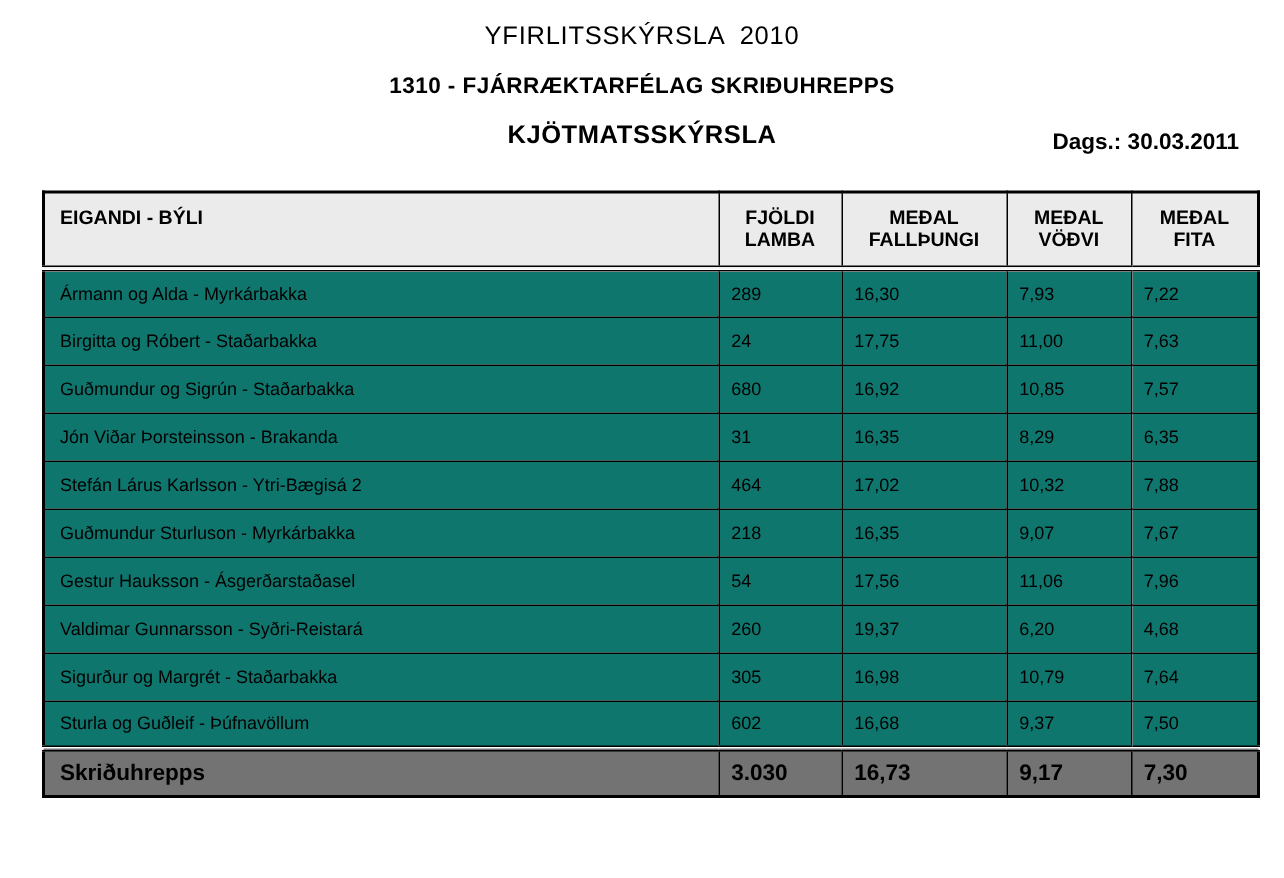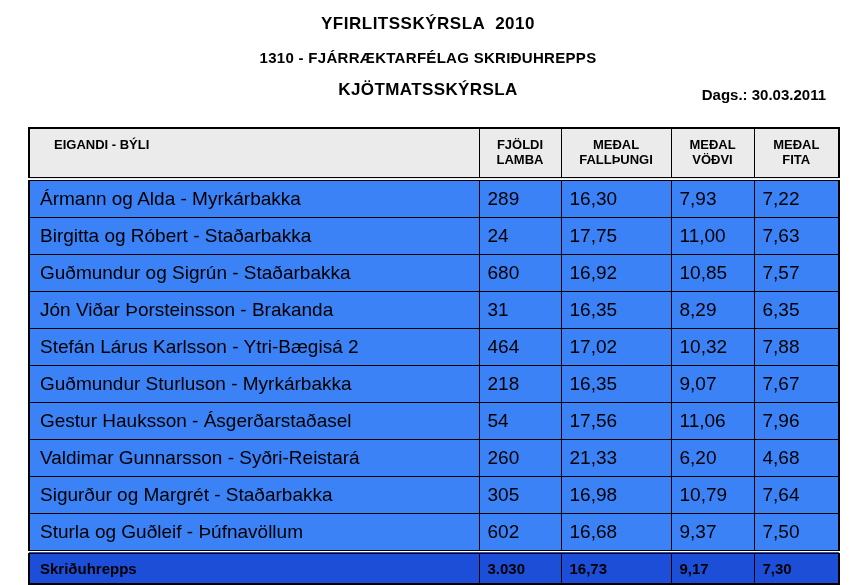--- a/index.html
+++ b/index.html
@@ -6,21 +6,21 @@
   html, body { background: #ffffff; }
   body {
     width: 856px; height: 585px;
     font-family: "Liberation Sans", "DejaVu Sans", sans-serif;
     color: #000;
     position: relative;
     overflow: hidden;
   }
   .report-header { padding-top: 14px; text-align: center; position: relative; }
   .report-title {
-    font-size: 17px; font-weight: bold; letter-spacing: 0.5px; white-space: pre;
+    font-size: 17px; font-weight: normal; letter-spacing: 0.5px; white-space: pre;
   }
   .report-association {
     font-size: 15px; font-weight: bold; margin-top: 15px; letter-spacing: 0.3px;
   }
   .report-type {
     font-size: 17px; font-weight: bold; margin-top: 14px; letter-spacing: 0.4px;
   }
   .report-date {
     position: absolute; top: 86px; right: 30px;
     font-size: 15px; font-weight: bold;
@@ -36,35 +36,35 @@
     background: #ebebeb;
     border-right: 1px solid #000;
     border-bottom: 4px double #000;
     font-size: 13px;
     font-weight: bold;
     vertical-align: top;
     padding: 8px 8px 10px 8px;
     height: 46px;
   }
   thead th .hline { display: block; line-height: 15px; }
-  thead th.owner-col { text-align: left; padding-left: 24px; }
+  thead th.owner-col { text-align: left; padding-left: 10px; }
   thead th:not(.owner-col) { text-align: center; }
   tbody td {
     border-right: 1px solid #000;
     border-bottom: 1px solid #000;
-    font-size: 19px;
+    font-size: 12px;
     padding: 7px 8px 7px 8px;
     height: 32px;
-    background: #3b82f6;
+    background: #0f766e;
     white-space: nowrap; overflow: hidden;
   }
   tbody td.owner { text-align: left; padding-left: 10px; }
   td.num { text-align: left; padding-right: 6px; }
   tfoot td {
-    background: #1d4ed8;
+    background: #737373;
     border-top: 4px double #000;
     border-right: 1px solid #000;
     font-size: 15px;
     font-weight: bold;
     padding: 6px 8px;
     height: 30px;
     white-space: nowrap;
   }
   tfoot td.owner { text-align: left; padding-left: 10px; }
 </style>
@@ -156,21 +156,21 @@
       <tr>
     <td class="owner">Gestur Hauksson - Ásgerðarstaðasel</td>
     <td class="num">54</td>
     <td class="num">17,56</td>
     <td class="num">11,06</td>
     <td class="num">7,96</td>
   </tr>
       <tr>
     <td class="owner">Valdimar Gunnarsson - Syðri-Reistará</td>
     <td class="num">260</td>
-    <td class="num">21,33</td>
+    <td class="num">19,37</td>
     <td class="num">6,20</td>
     <td class="num">4,68</td>
   </tr>
       <tr>
     <td class="owner">Sigurður og Margrét - Staðarbakka</td>
     <td class="num">305</td>
     <td class="num">16,98</td>
     <td class="num">10,79</td>
     <td class="num">7,64</td>
   </tr>

